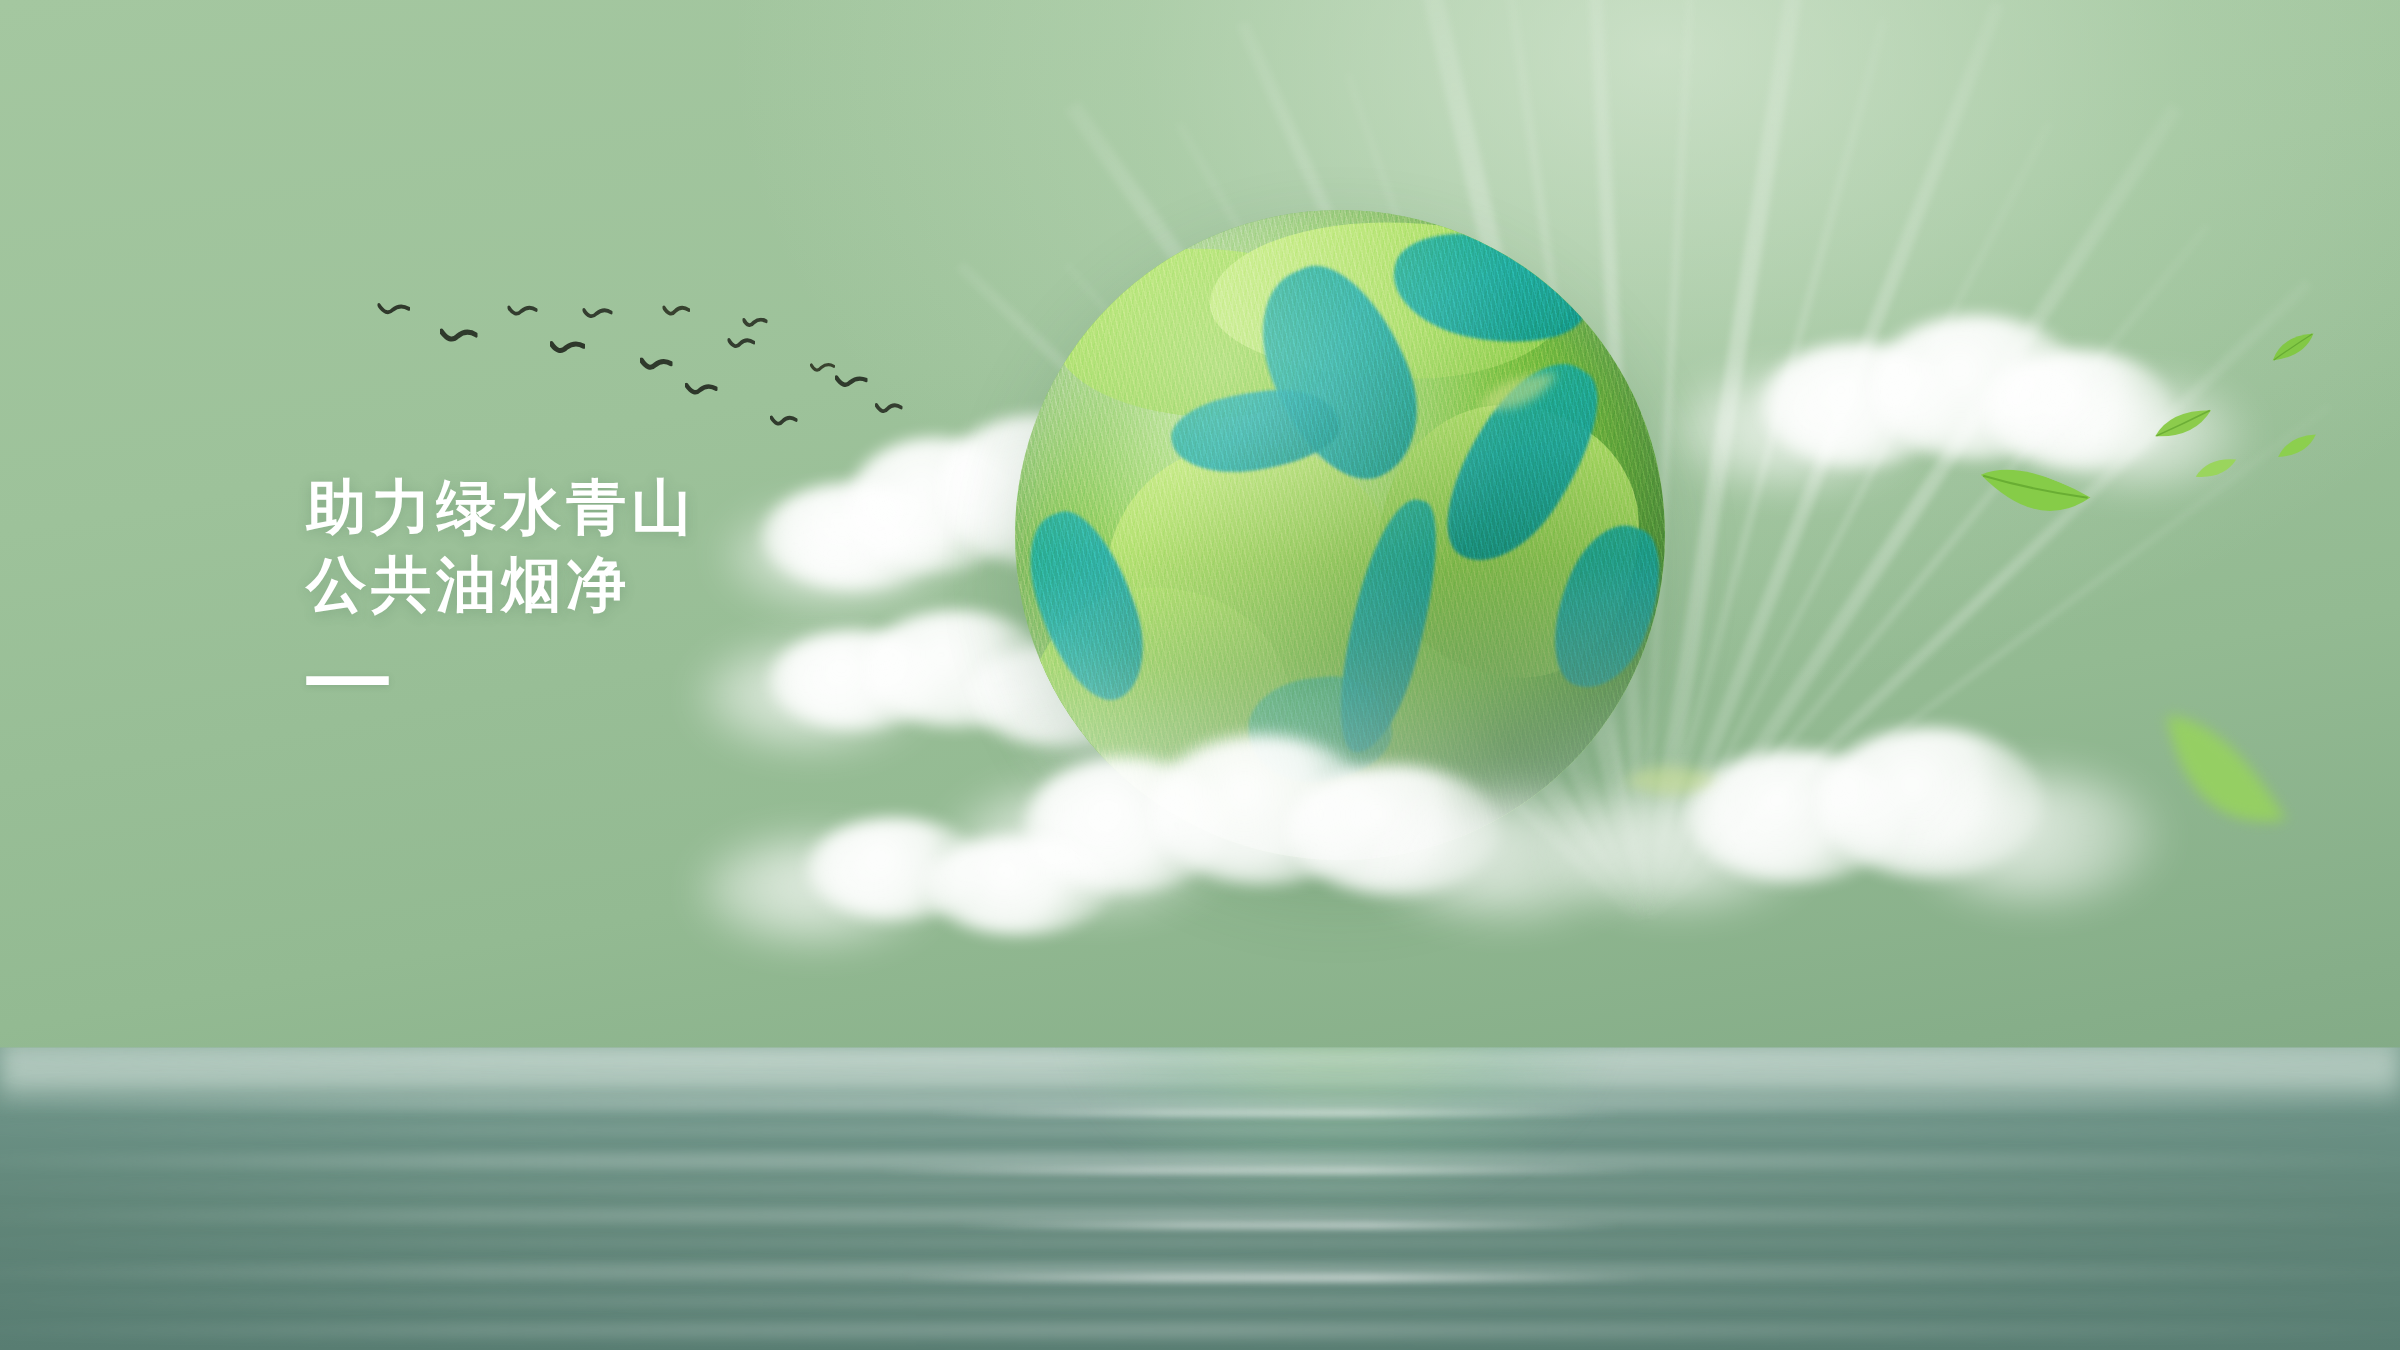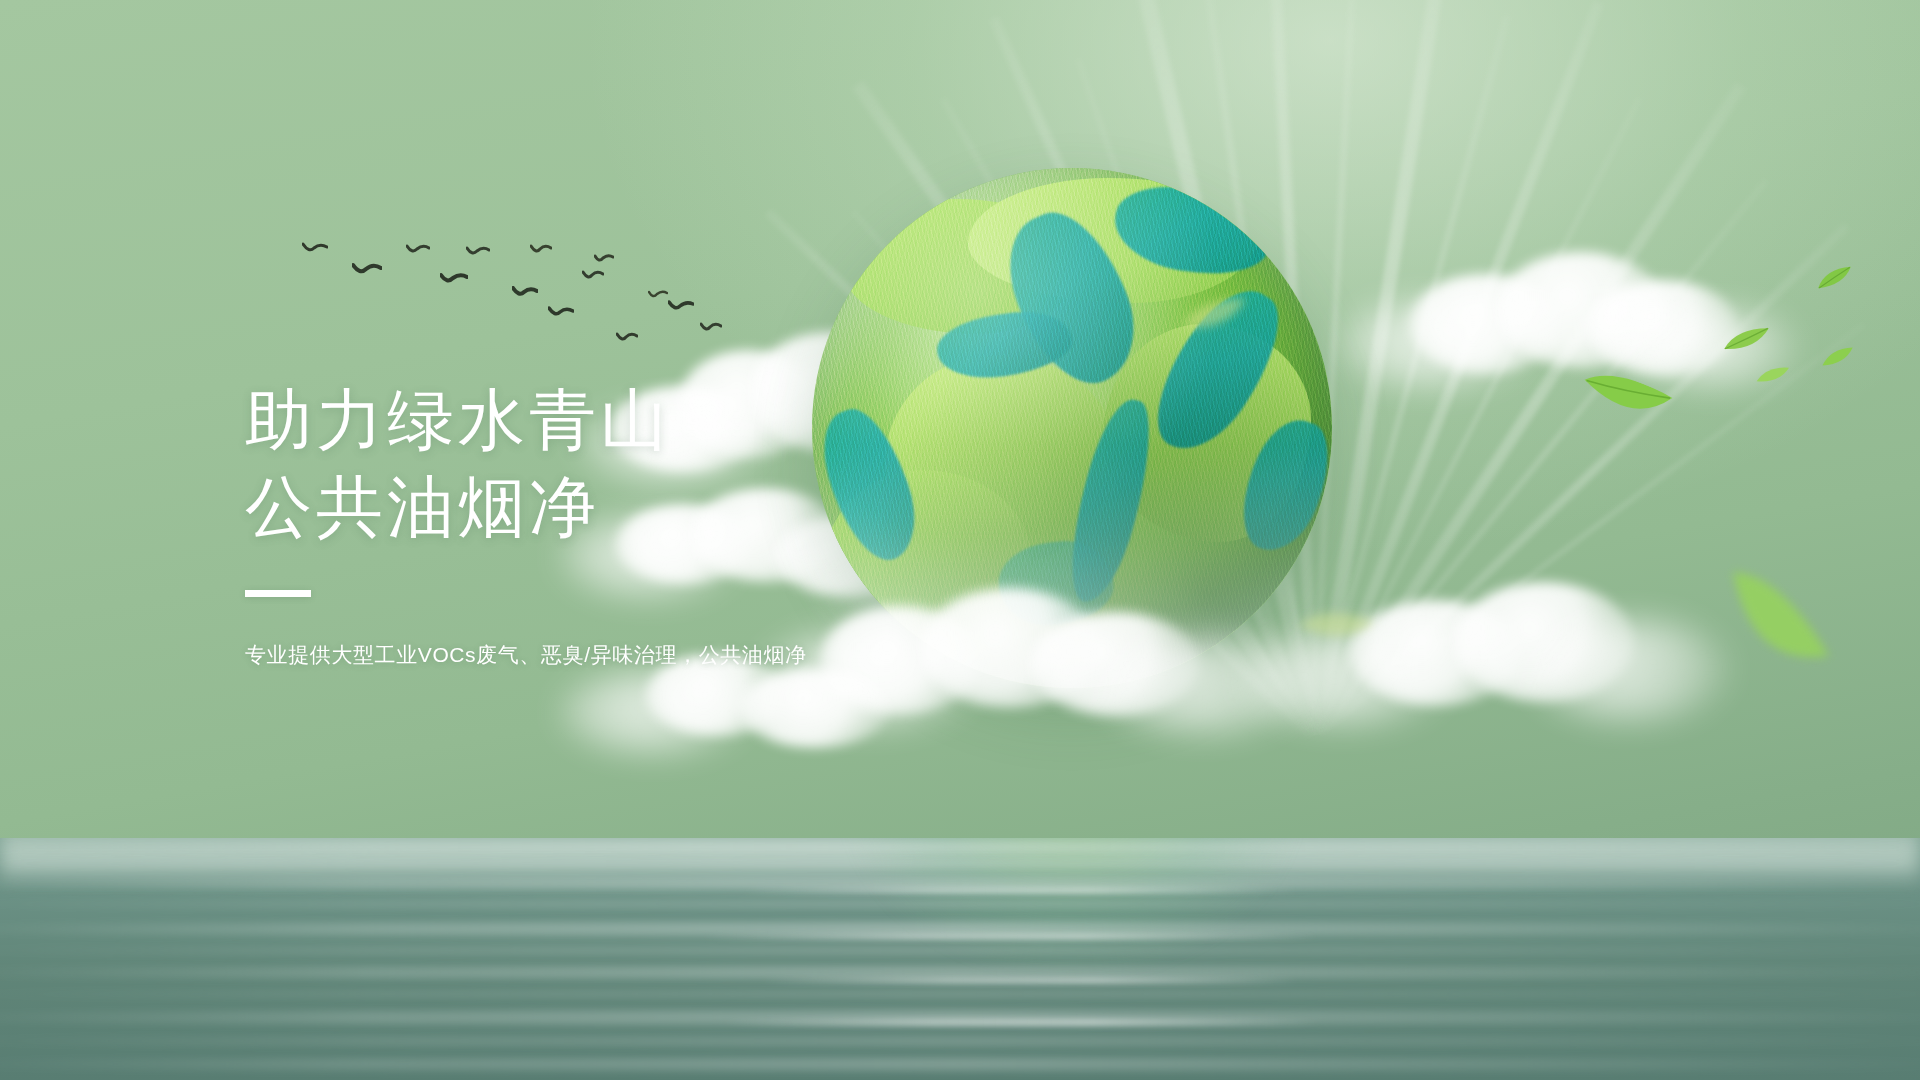--- a/index.html
+++ b/index.html
@@ -123,22 +123,22 @@
   }
 
   
   .bird { position:absolute; }
   .leaf { position:absolute; }
 
   
   #copy { position:absolute; left:245px; top:376px; width:720px; }
   .hl {
     color:#ffffff;
-    font-size:67px;
-    font-weight:normal;
+    font-size:48px;
+    font-weight:bold;
     line-height:1.30;
     letter-spacing:4px;
     text-shadow:0 2px 10px rgba(60,100,70,0.24);
     white-space:nowrap;
   }
   #divider {
     width:66px; height:7px; background:#ffffff; margin-top:40px;
     box-shadow:0 1px 6px rgba(60,100,70,0.2);
   }
   .sub {
@@ -342,16 +342,15 @@
     <div class="reflection-break" style="left:740px; top:50px;  width:560px;"></div>
     <div class="reflection-break" style="left:700px; top:96px;  width:620px;"></div>
     <div class="reflection-break" style="left:760px; top:140px; width:540px;"></div>
     <div class="reflection-break" style="left:720px; top:182px; width:600px;"></div>
   </div>
 
   <div id="copy">
     <div class="hl">助力绿水青山</div>
     <div class="hl">公共油烟净</div>
     <div id="divider"></div>
-    <div class="sub">专业提供大型工业VOCs废气、恶臭/异味治理，公共油烟净</div>
   </div>
 
 </div>
 
 </body></html>

